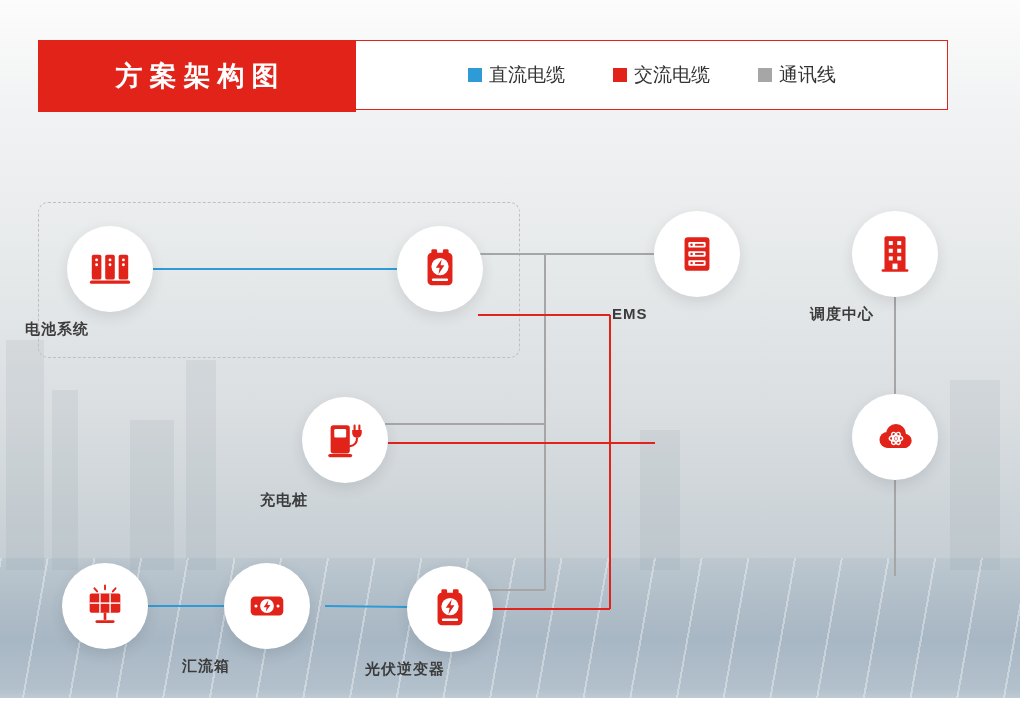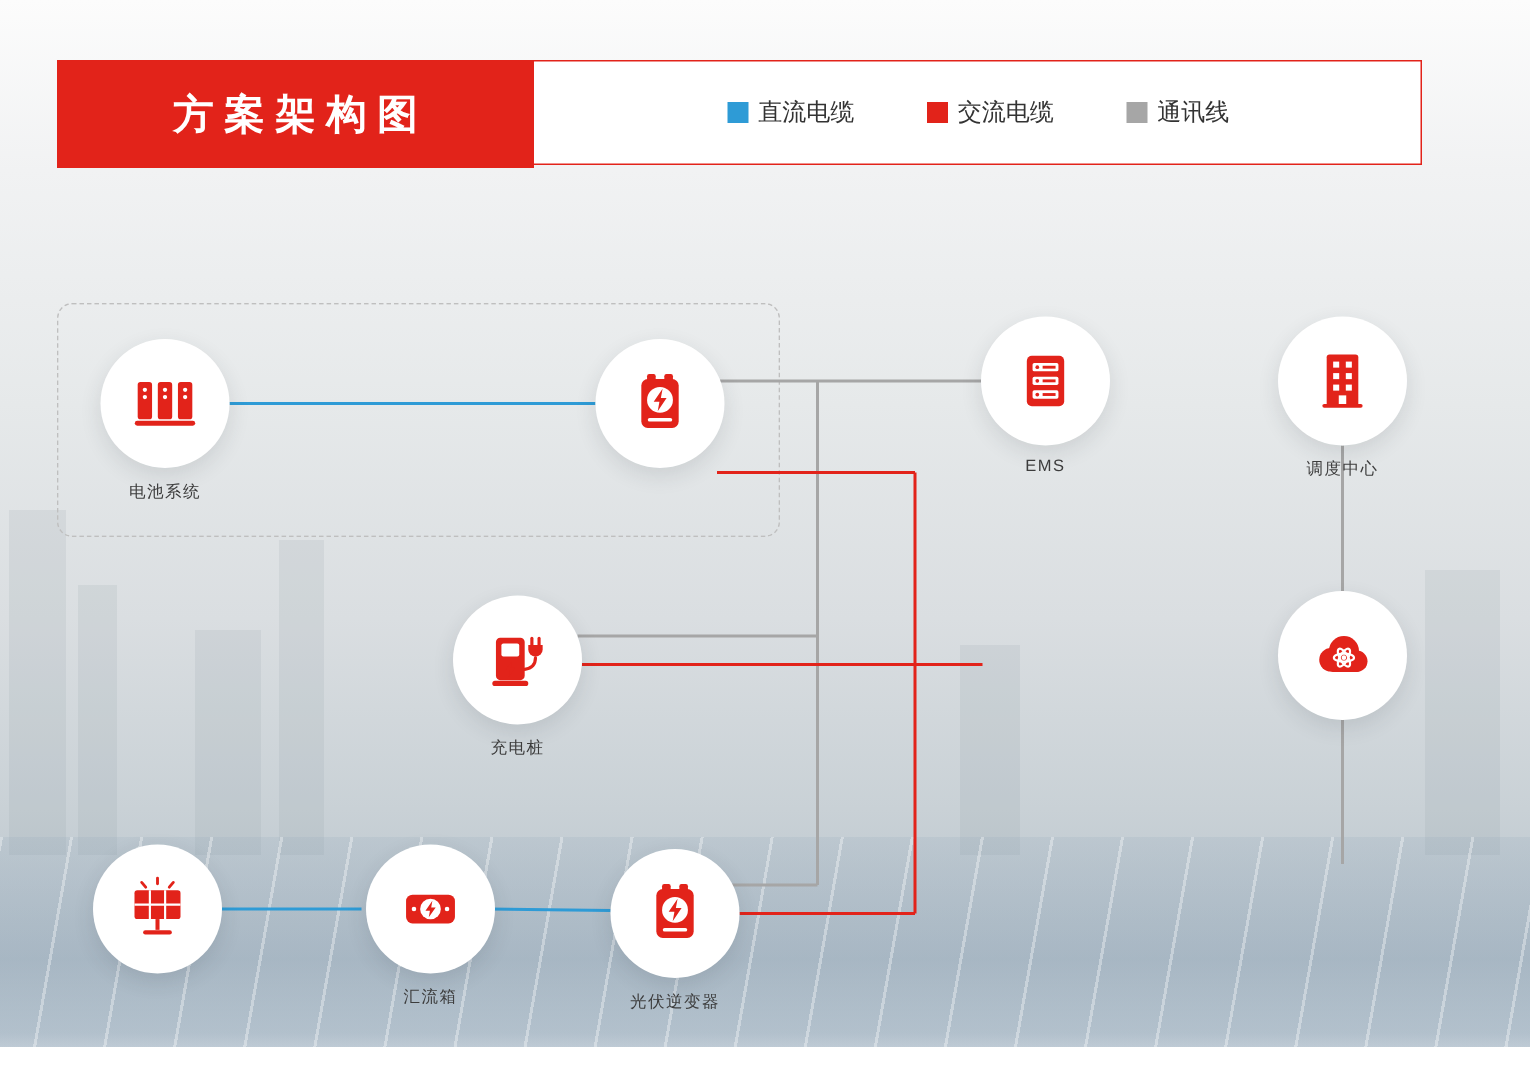--- a/index.html
+++ b/index.html
@@ -25,21 +25,21 @@
     background:#fff; border:1px solid #e2231a;
   }
   .header-title-block {
     position:absolute; left:-1px; top:-1px; width:318px; height:72px;
     background:#e2231a; display:flex; align-items:center; justify-content:center;
   }
   .header-title { color:#fff; font-size:27px; font-weight:bold; letter-spacing:7px; padding-left:7px; }
   .legend { position:absolute; left:318px; right:0; top:0; height:100%; display:flex; align-items:center; justify-content:center; gap:48px; }
   .legend-item { display:flex; align-items:center; gap:7px; }
   .legend-swatch { width:14px; height:14px; display:inline-block; }
-  .legend-label { font-size:16px; color:#333; }
+  .legend-label { font-size:19px; color:#333; }
 
   
   .dashed-box {
     position:absolute; left:38px; top:202px; width:482px; height:156px;
     border:1.5px dashed #bfbfbf; border-radius:10px;
   }
 
   
   .lines { position:absolute; left:0; top:0; }
   .lines line, .lines path { fill:none; stroke-width:2; }
@@ -49,21 +49,21 @@
 
   
   .node { position:absolute; width:86px; }
   .circle {
     width:86px; height:86px; border-radius:50%; background:#fff;
     box-shadow:0 5px 14px rgba(40,50,60,0.12);
     display:flex; align-items:center; justify-content:center;
   }
   .node-label {
     position:absolute; top:94px; left:50%; transform:translateX(-50%);
-    width:170px; text-align:center; font-size:11px; color:#3c3c3c; letter-spacing:1px;
+    width:170px; font-size:15px; color:#3c3c3c; letter-spacing:1px;font-weight:bold;
   }
 </style>
 </head>
 <body>
 
 <div class="stage">
 
   <div class="skyline">
     <div style="left:6px;  top:40px;  width:38px; height:230px;"></div>
     <div style="left:52px; top:90px;  width:26px; height:180px;"></div>
@@ -249,21 +249,21 @@
           <line x1="8" y1="21" x2="40" y2="21"></line>
         </g>
         <g fill="#e2231a">
           <rect x="22.6" y="31" width="2.8" height="7.5"></rect>
           <rect x="14" y="38.8" width="20" height="3" rx="1.5"></rect>
         </g>
       </svg>
     </div>
   </div>
 
-  <div class="node" style="left:244px;top:563px">
+  <div class="node" style="left:224px;top:563px">
     <div class="circle">
       <svg width="46" height="46" viewBox="0 0 48 48">
         <rect x="7" y="14" width="34" height="20" rx="4.5" fill="#e2231a"></rect>
         <circle cx="24" cy="24" r="7.2" fill="#fff"></circle>
         <polygon points="25.3,18.3 20.5,25.2 23.6,25.2 22.8,29.8 27.6,22.9 24.5,22.9" fill="#e2231a"></polygon>
         <circle cx="12.5" cy="24" r="1.6" fill="#fff"></circle>
         <circle cx="35.5" cy="24" r="1.6" fill="#fff"></circle>
       </svg>
     </div>
     <div class="node-label">汇流箱</div>

